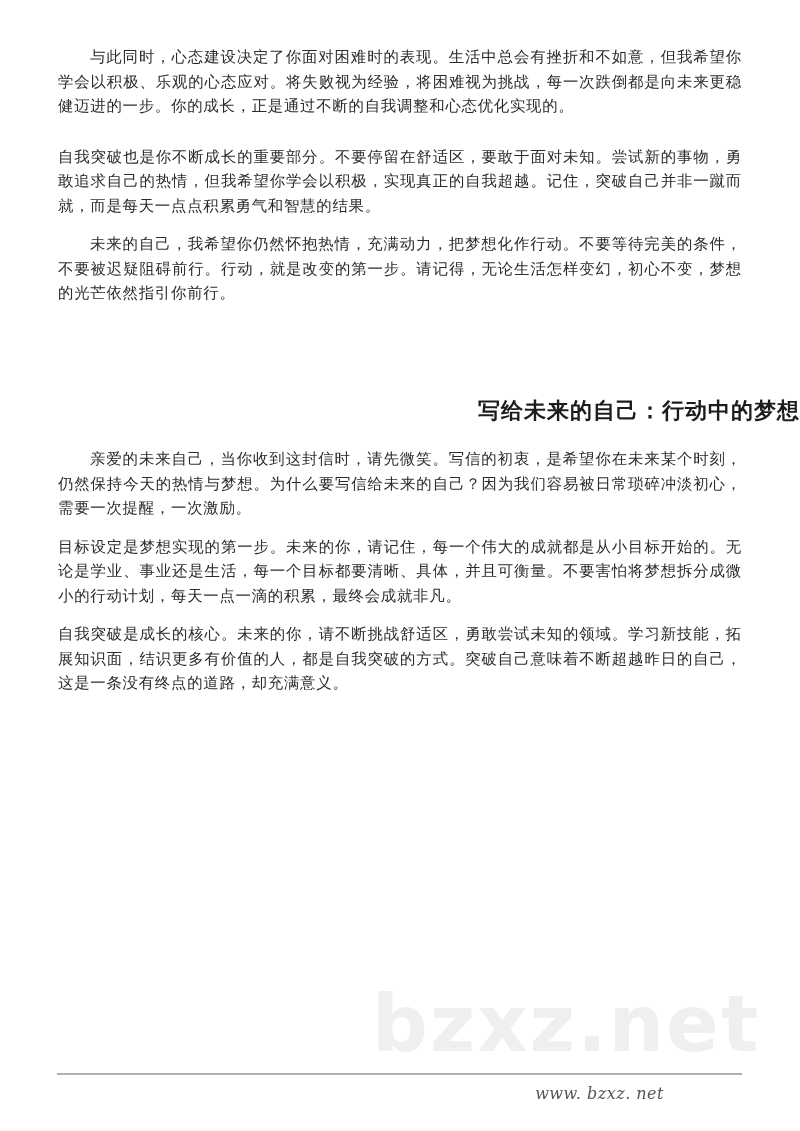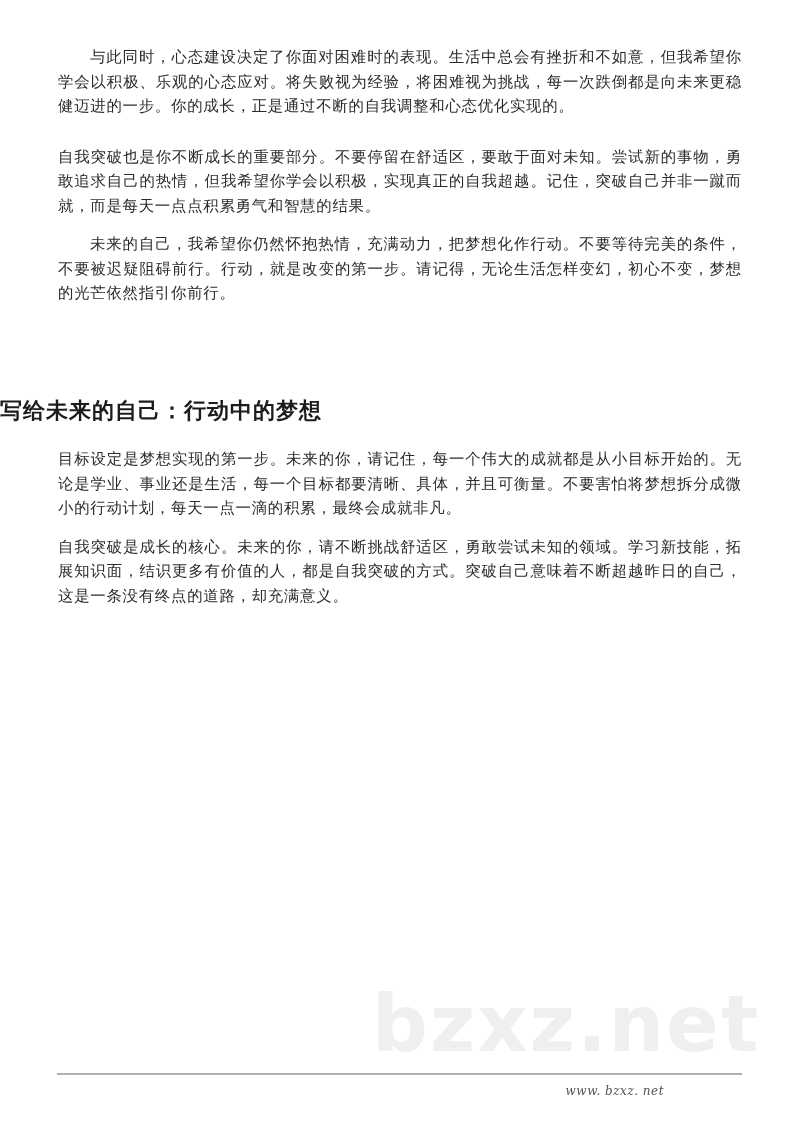--- a/index.html
+++ b/index.html
@@ -35,21 +35,21 @@
     text-align: justify;
     color: #2b2b2b;
   }
   .para.indent { text-indent: 32px; }
   .section-top .para:first-child { margin-bottom: 26px; }
   .title {
     position: absolute;
     top: 396px;
     left: 0;
     width: 800px;
-    text-align: left;
+    text-align: right;
     font-family: "DejaVu Sans", "Liberation Sans", sans-serif;
     font-size: 22px;
     font-weight: bold;
     letter-spacing: 1px;
     color: #1c1c1c;
     margin: 0;
   }
   .watermark {
     position: absolute;
     left: 372px;
@@ -69,39 +69,40 @@
     width: 685px;
     height: 2px;
     background: #b0b0b0;
   }
   .footer-url {
     position: absolute;
     right: 60px;
     top: 1084px;
     font-family: "DejaVu Serif", "Liberation Serif", serif;
     font-style: italic;
-    font-size: 12px;
+    font-size: 16px;
     letter-spacing: 0.5px;
     color: #555555;
   }
 </style>
 </head>
 <body>
 
 <div class="page">
 
   <div class="section section-top">
     <p class="para indent">与此同时，心态建设决定了你面对困难时的表现。生活中总会有挫折和不如意，但我希望你学会以积极、乐观的心态应对。将失败视为经验，将困难视为挑战，每一次跌倒都是向未来更稳健迈进的一步。你的成长，正是通过不断的自我调整和心态优化实现的。</p>
     <p class="para">自我突破也是你不断成长的重要部分。不要停留在舒适区，要敢于面对未知。尝试新的事物，勇敢追求自己的热情，但我希望你学会以积极，实现真正的自我超越。记住，突破自己并非一蹴而就，而是每天一点点积累勇气和智慧的结果。</p>
     <p class="para indent">未来的自己，我希望你仍然怀抱热情，充满动力，把梦想化作行动。不要等待完美的条件，不要被迟疑阻碍前行。行动，就是改变的第一步。请记得，无论生活怎样变幻，初心不变，梦想的光芒依然指引你前行。</p>
   </div>
 
   <h1 class="title">写给未来的自己：行动中的梦想</h1>
 
   <div class="section section-bottom">
+    <p class="para indent">亲爱的未来自己，当你收到这封信时，请先微笑。写信的初衷，是希望你在未来某个时刻，仍然保持今天的热情与梦想。为什么要写信给未来的自己？因为我们容易被日常琐碎冲淡初心，需要一次提醒，一次激励。</p>
     <p class="para">目标设定是梦想实现的第一步。未来的你，请记住，每一个伟大的成就都是从小目标开始的。无论是学业、事业还是生活，每一个目标都要清晰、具体，并且可衡量。不要害怕将梦想拆分成微小的行动计划，每天一点一滴的积累，最终会成就非凡。</p>
     <p class="para">自我突破是成长的核心。未来的你，请不断挑战舒适区，勇敢尝试未知的领域。学习新技能，拓展知识面，结识更多有价值的人，都是自我突破的方式。突破自己意味着不断超越昨日的自己，这是一条没有终点的道路，却充满意义。</p>
   </div>
 
   <div class="watermark">bzxz.net</div>
 
   <div class="footer-rule"></div>
   <div class="footer-url">www. bzxz. net</div>
 
 </div>

